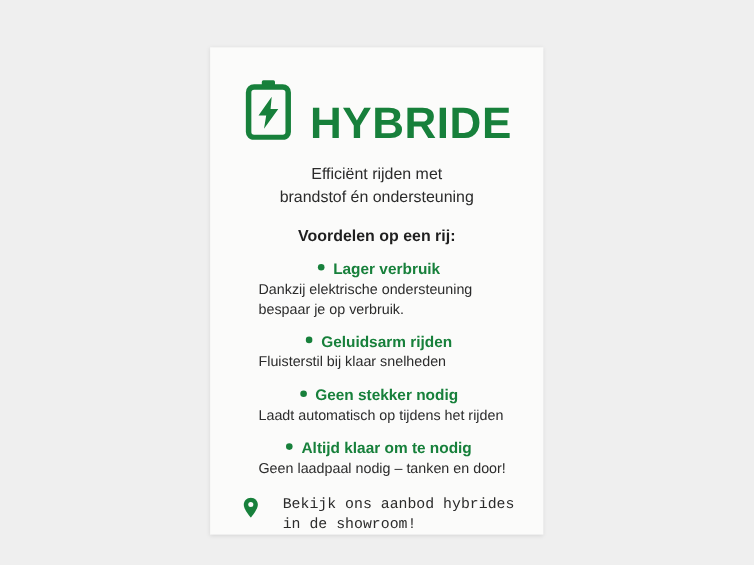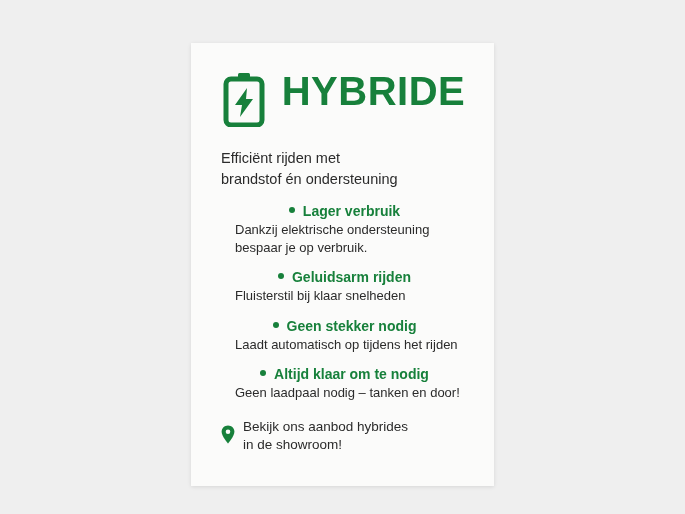--- a/index.html
+++ b/index.html
@@ -25,38 +25,38 @@
     top: 43px;
     width: 303px;
     height: 443px;
     background: #fbfbfa;
     box-shadow: 0 1px 4px rgba(0,0,0,0.10);
     box-sizing: border-box;
     padding: 0;
   }
   .header {
     display: flex;
-    align-items: flex-start;
+    align-items: flex-end;
     justify-content: center;
     gap: 14px;
     margin-top: 28px;
   }
   .battery-icon {
     display: block;
   }
   .brand-title {
     font-size: 40px;
     font-weight: bold;
     color: #17803b;
     letter-spacing: 0.5px;
     line-height: 1;
   }
   .subtitle {
     margin-top: 17px;
-    text-align: left;
+    text-align: center;
     color: #2b2b2b;
     font-size: 14.5px;
     line-height: 1.45;
     padding: 0 30px;
   }
   .benefits-heading {
     margin-top: 16px;
     text-align: center;
     font-size: 14.5px;
     font-weight: bold;
@@ -93,22 +93,23 @@
     margin-left: 14px;
     margin-top: 2px;
     font-size: 13px;
     color: #2b2b2b;
     line-height: 1.35;
   }
   .footer {
     margin-top: 16px;
     padding: 0 26px 0 30px;
     display: flex;
-    align-items: center;
-    gap: 8px;
+    align-items: flex-start;
+    gap: 22px;
+    font-family: Liberation Mono, monospace;
   }
   .pin-icon {
     flex: 0 0 auto;
     margin-top: 1px;
   }
   .footer-text {
     font-size: 13.5px;
     color: #2b2b2b;
     line-height: 1.35;
   }
@@ -128,20 +129,21 @@
         </svg>
       </span>
       <span class="brand-title">HYBRIDE</span>
     </div>
 
     <div class="subtitle">
       <div>Efficiënt rijden met</div>
       <div>brandstof én ondersteuning</div>
     </div>
 
+    <div class="benefits-heading">Voordelen op een rij:</div>
 
     <div class="list">
 
       <div class="item">
         <div class="item-title-row">
           <span class="dot"></span>
           <span class="item-title">Lager verbruik</span>
         </div>
         <div class="item-desc">
           <div>Dankzij elektrische ondersteuning</div>

